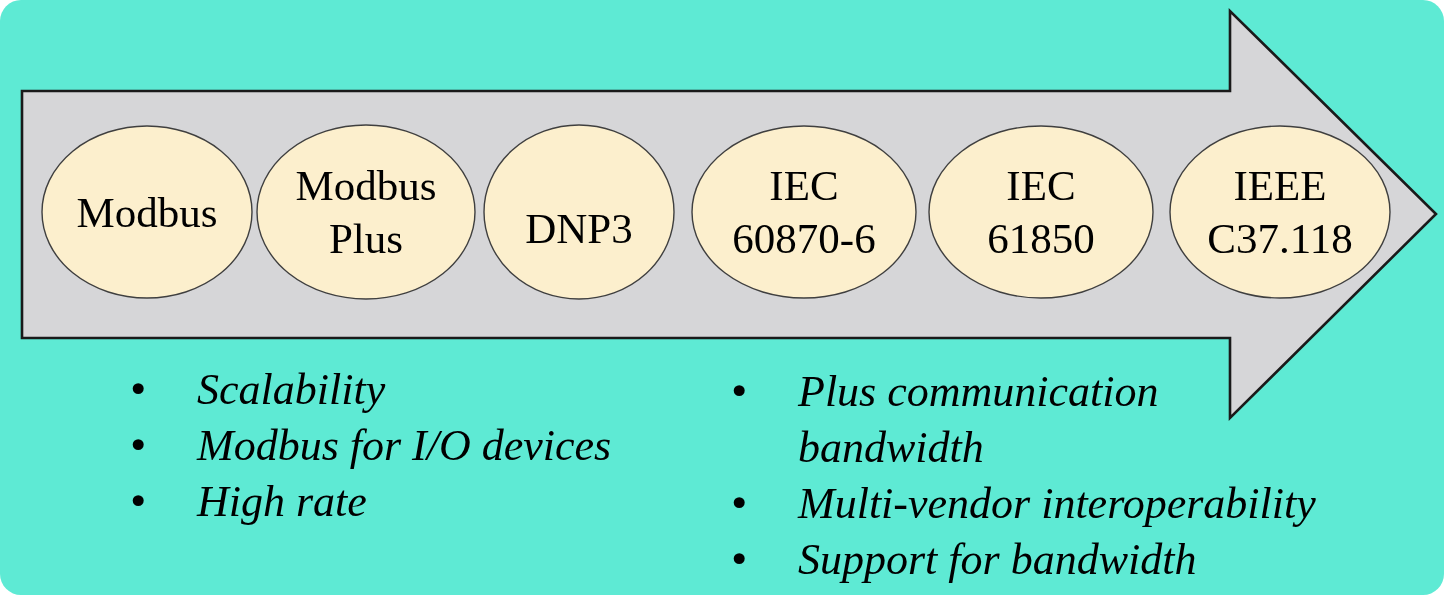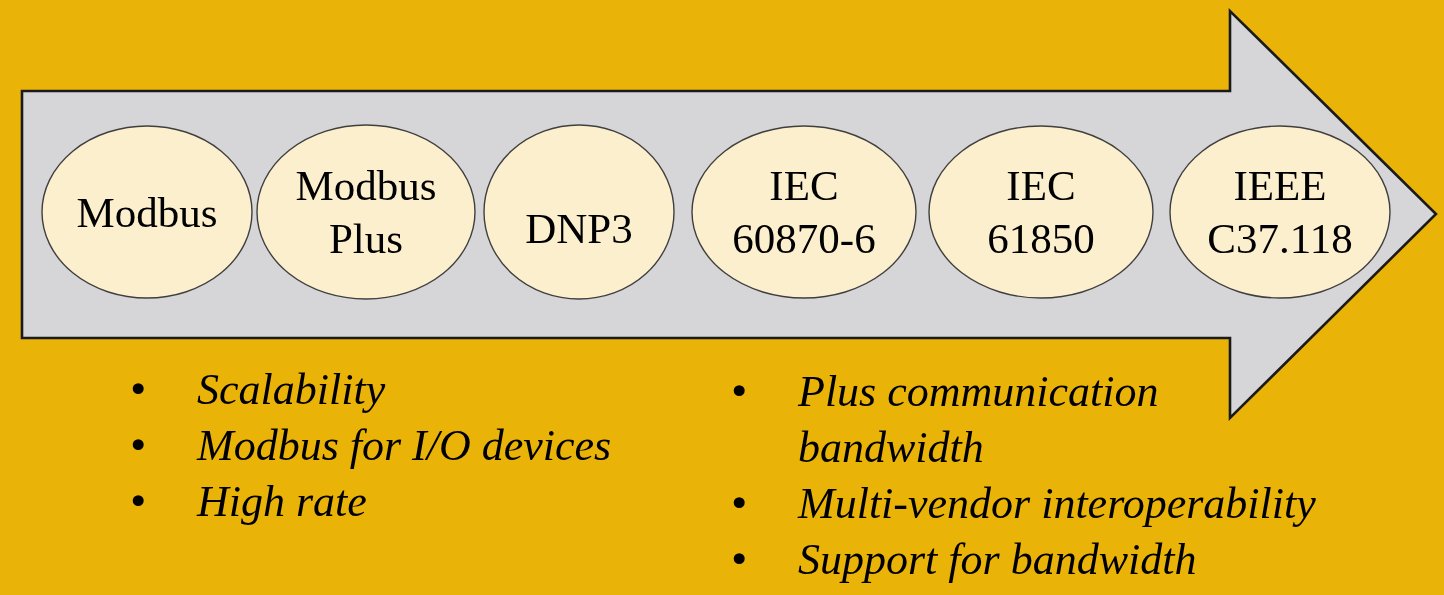--- a/index.html
+++ b/index.html
@@ -8,21 +8,22 @@
     background: #ffffff;
     width: 1444px;
     height: 595px;
     overflow: hidden;
     font-family: "Liberation Serif", serif;
   }
   #stage {
     position: relative;
     width: 1444px;
     height: 595px;
-    background: #eab308;
+    background: #5eead4;
+    border-radius: 21px;
   }
   #arrow-svg {
     position: absolute;
     left: 0;
     top: 0;
     width: 1444px;
     height: 595px;
     display: block;
   }
   .arrow-shape {

